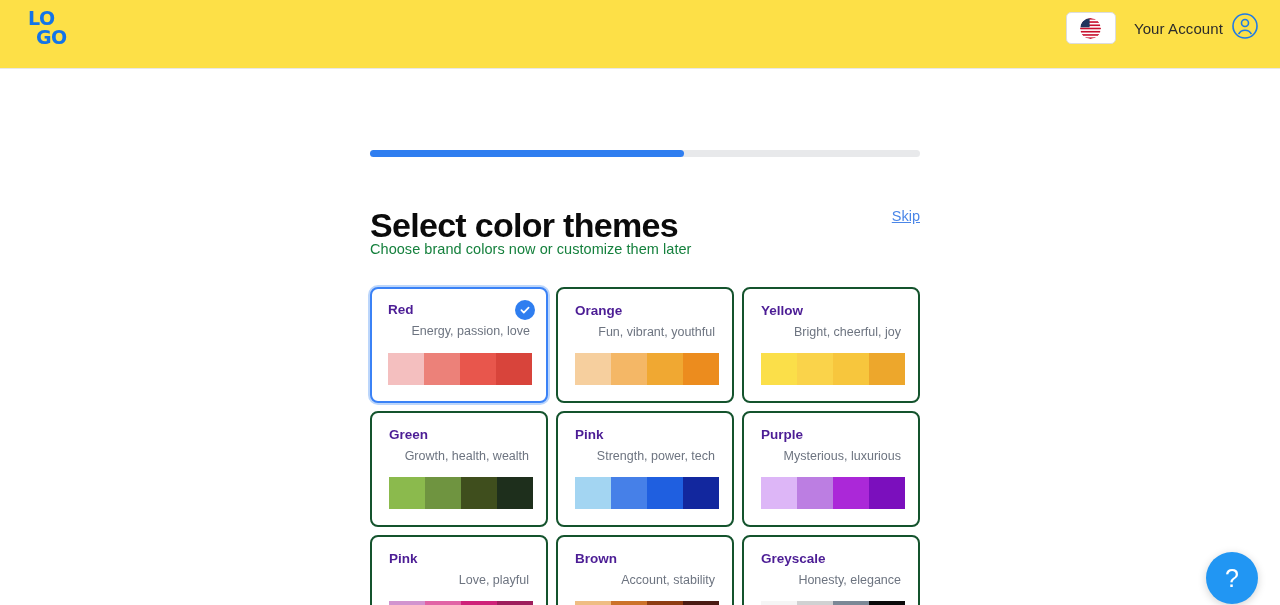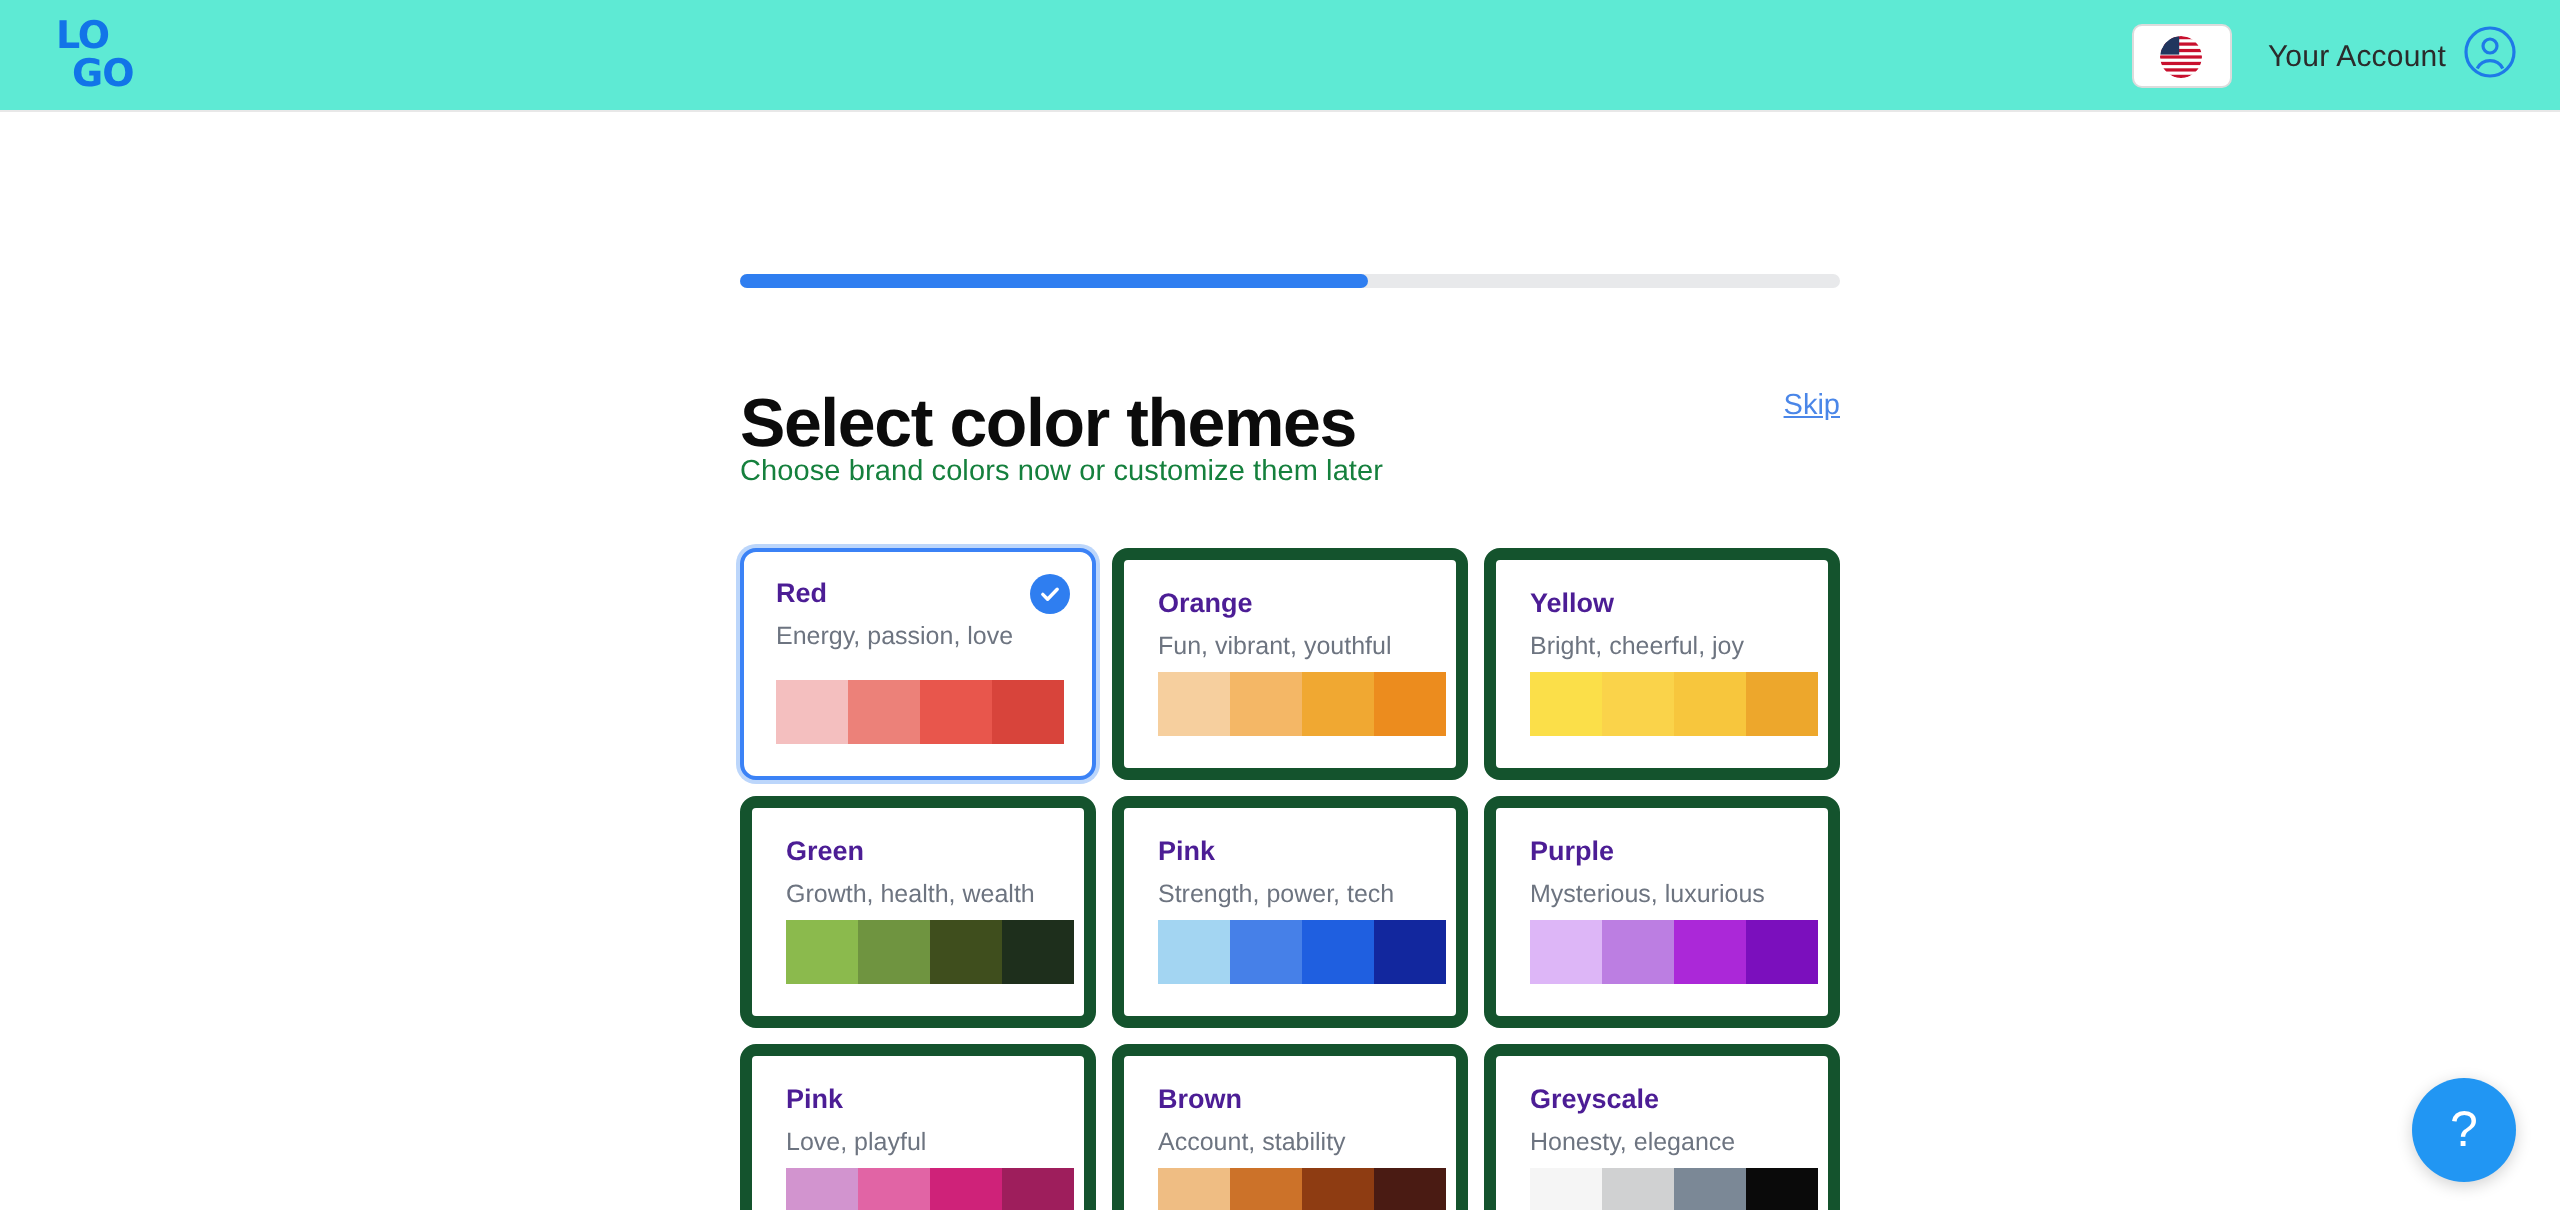--- a/index.html
+++ b/index.html
@@ -8,24 +8,24 @@
     width: 1280px;
     height: 605px;
     background: #ffffff;
     font-family: "Liberation Sans", sans-serif;
     overflow: hidden;
   }
 
   
   .header {
     position: relative;
-    height: 56px;
+    height: 69px;
     width: 1280px;
     border-bottom: 1px solid #e8e8e8;
-    background: #5eead4;
+    background: #fde047;
   }
 
   .logo {
     position: absolute;
     left: 28px;
     top: 8px;
     width: 42px;
     height: 40px;
     display: flex;
     flex-direction: column;
@@ -147,21 +147,21 @@
     display: grid;
     grid-template-columns: repeat(3, 178px);
     grid-gap: 8px 8px;
   }
 
   .theme-card {
     position: relative;
     width: 178px;
     height: 116px;
     background: #ffffff;
-    border: 6px solid #14532d;
+    border: 2px solid #14532d;
     border-radius: 8px;
     padding: 14px 17px 10px 17px;
     cursor: pointer;
   }
   .theme-card.selected {
     border: 2px solid #3b82f6;
     box-shadow: 0 0 0 2px #bcd6fb;
     padding: 13px 16px 0 16px;
   }
 
@@ -169,20 +169,21 @@
     font-size: 13.5px;
     font-weight: bold;
     color: #4c1d95;
     line-height: 16px;
   }
   .theme-desc {
     font-size: 12.5px;
     color: #6d7480;
     margin-top: 6px;
     line-height: 15px;
+    text-align: right;
   }
   .swatches {
     position: absolute;
     left: 17px;
     bottom: 16px;
     width: 144px;
     height: 32px;
     display: flex;
     overflow: hidden;
   }

